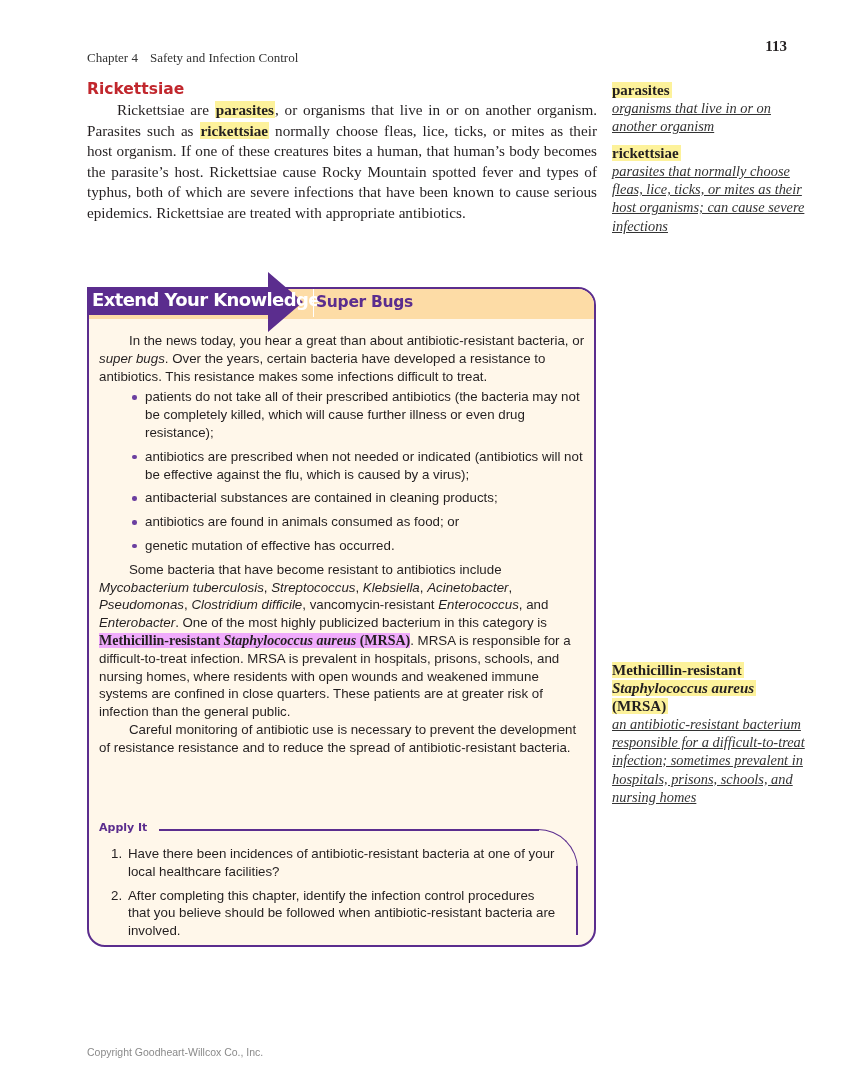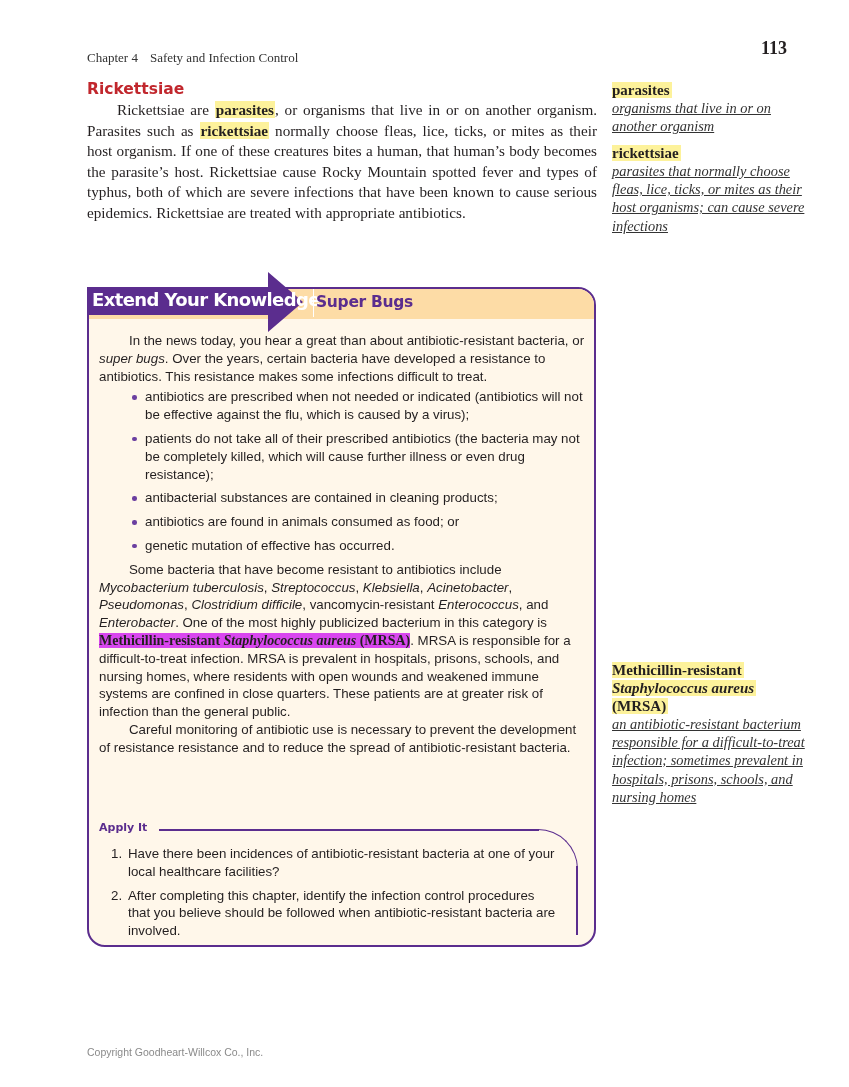--- a/index.html
+++ b/index.html
@@ -1,21 +1,21 @@
 <!DOCTYPE html>
 <html><head>
 <meta charset="utf-8">
 <style>
   * { box-sizing: border-box; margin: 0; padding: 0; }
   html, body { width: 849px; height: 1087px; background: #ffffff; overflow: hidden; }
   body { position: relative; color: #231f20; font-family: "Liberation Serif", "DejaVu Serif", serif; }
 
   .running-head { position: absolute; left: 87px; top: 40px; font-size: 13px; color: #333; margin-top: 10px; }
   .running-head .sep { display: inline-block; width: 12px; }
-  .page-num { position: absolute; right: 62px; top: 38px; font-size: 18px; font-weight: bold; }
+  .page-num { position: absolute; right: 62px; top: 38px; font-size: 15px; font-weight: bold; }
 
   .main-col { position: absolute; left: 87px; top: 80px; width: 510px; }
   .section-head { font-family: "DejaVu Sans", "Liberation Sans", sans-serif; font-weight: bold; color: #c1272d; font-size: 15.5px; margin-bottom: 2px; }
   .body-para { font-size: 15.2px; line-height: 20.6px; text-align: justify; text-indent: 30px; }
   .kw { background: #fdf29b; font-weight: bold; padding: 0 1px; }
 
   .margin-col { position: absolute; left: 612px; width: 200px; }
   .gloss-term { font-weight: bold; font-size: 15px; line-height: 18px; }
   .gloss-term span.hl { background: #fdf29b; padding: 0 2px 0 0; box-decoration-break: clone; -webkit-box-decoration-break: clone; }
   .gloss-def { font-style: italic; font-size: 14.4px; line-height: 18.2px; color: #333; text-decoration: underline; }
@@ -29,21 +29,21 @@
   .box-title { position: absolute; left: 316px; top: 293px; color: #5b2d8e; font-family: "DejaVu Sans", "Liberation Sans", sans-serif; font-weight: bold; font-size: 15.5px; letter-spacing: -0.3px; }
   .title-divider { position: absolute; left: 313px; top: 289px; width: 1px; height: 28px; background: #fff; }
 
   .box-body { position: absolute; left: 99px; top: 332px; width: 490px; font-family: "Liberation Sans", "DejaVu Sans", sans-serif; font-size: 13.3px; line-height: 17.8px; color: #231f20; }
   .box-body p { margin: 0; }
   .box-body .ind { text-indent: 30px; }
   .box-body ul { list-style: none; margin: 3px 0 3px 0; padding-left: 46px; }
   .box-body li { position: relative; margin-bottom: 6px; }
   .box-body li::before { content: ""; position: absolute; left: -13px; top: 7px; width: 4.5px; height: 4.5px; border-radius: 50%; background: #6b3fa0; }
   .box-body em { font-style: italic; }
-  .mrsa { background: #d946ef; font-family: "Liberation Serif", "DejaVu Serif", serif; font-weight: bold; font-size: 14px; }
+  .mrsa { background: #f0abfc; font-family: "Liberation Serif", "DejaVu Serif", serif; font-weight: bold; font-size: 14px; }
   .mrsa i { font-weight: bold; }
 
   .apply-head { position: absolute; left: 99px; top: 821px; color: #5b2d8e; font-family: "DejaVu Sans", "Liberation Sans", sans-serif; font-weight: bold; font-size: 11px; }
   .apply-line { position: absolute; left: 159px; top: 829px; width: 380px; height: 1.5px; background: #5b2d8e; }
   .apply-curve { position: absolute; left: 533px; top: 829px; width: 45px; height: 40px; border-top: 1.5px solid #5b2d8e; border-right: 1.5px solid #5b2d8e; border-top-right-radius: 40px; }
   .apply-vert { position: absolute; left: 576px; top: 866px; width: 1.5px; height: 69px; background: #5b2d8e; }
   .apply-list { position: absolute; left: 111px; top: 845px; width: 445px; font-family: "Liberation Sans", "DejaVu Sans", sans-serif; font-size: 13.3px; line-height: 17.8px; color: #231f20; }
   .apply-item { display: flex; margin-bottom: 6px; }
   .apply-num { width: 17px; flex: none; }
 
@@ -87,22 +87,22 @@
   <svg width="216" height="60" viewBox="0 0 216 60">
     <polygon points="0,17 181,17 181,0 216,30 181,60 181,43 0,43" fill="#5b2d8e"></polygon>
   </svg>
   <span class="banner-label">Extend Your Knowledge</span>
 </div>
 <div class="box-title">Super Bugs</div>
 
 <div class="box-body">
   <p class="ind"><span>In the news today, you hear a great than about antibiotic-resistant bacteria, or </span><em>super bugs</em><span>. Over the years, certain bacteria have developed a resistance to antibiotics. This resistance makes some infections difficult to treat.</span></p>
   <ul>
+    <li>patients do not take all of their prescribed antibiotics (the bacteria may not be completely killed, which will cause further illness or even drug resistance);</li>
     <li>antibiotics are prescribed when not needed or indicated (antibiotics will not be effective against the flu, which is caused by a virus);</li>
-    <li>patients do not take all of their prescribed antibiotics (the bacteria may not be completely killed, which will cause further illness or even drug resistance);</li>
     <li>antibacterial substances are contained in cleaning products;</li>
     <li>antibiotics are found in animals consumed as food; or</li>
     <li>genetic mutation of effective has occurred.</li>
   </ul>
   <p class="ind"><span>Some bacteria that have become resistant to antibiotics include </span><em>Mycobacterium tuberculosis</em><span>, </span><em>Streptococcus</em><span>, </span><em>Klebsiella</em><span>, </span><em>Acinetobacter</em><span>, </span><em>Pseudomonas</em><span>, </span><em>Clostridium difficile</em><span>, vancomycin-resistant </span><em>Enterococcus</em><span>, and </span><em>Enterobacter</em><span>. One of the most highly publicized bacterium in this category is </span><span class="mrsa"><span>Methicillin-resistant </span><i>Staphylococcus aureus</i><span> (MRSA)</span></span><span>. MRSA is responsible for a difficult-to-treat infection. MRSA is prevalent in hospitals, prisons, schools, and nursing homes, where residents with open wounds and weakened immune systems are confined in close quarters. These patients are at greater risk of infection than the general public.</span></p>
   <p class="ind">Careful monitoring of antibiotic use is necessary to prevent the development of resistance resistance and to reduce the spread of antibiotic-resistant bacteria.</p>
 </div>
 
 <div class="apply-head">Apply It</div>
 <div class="apply-line"></div>

